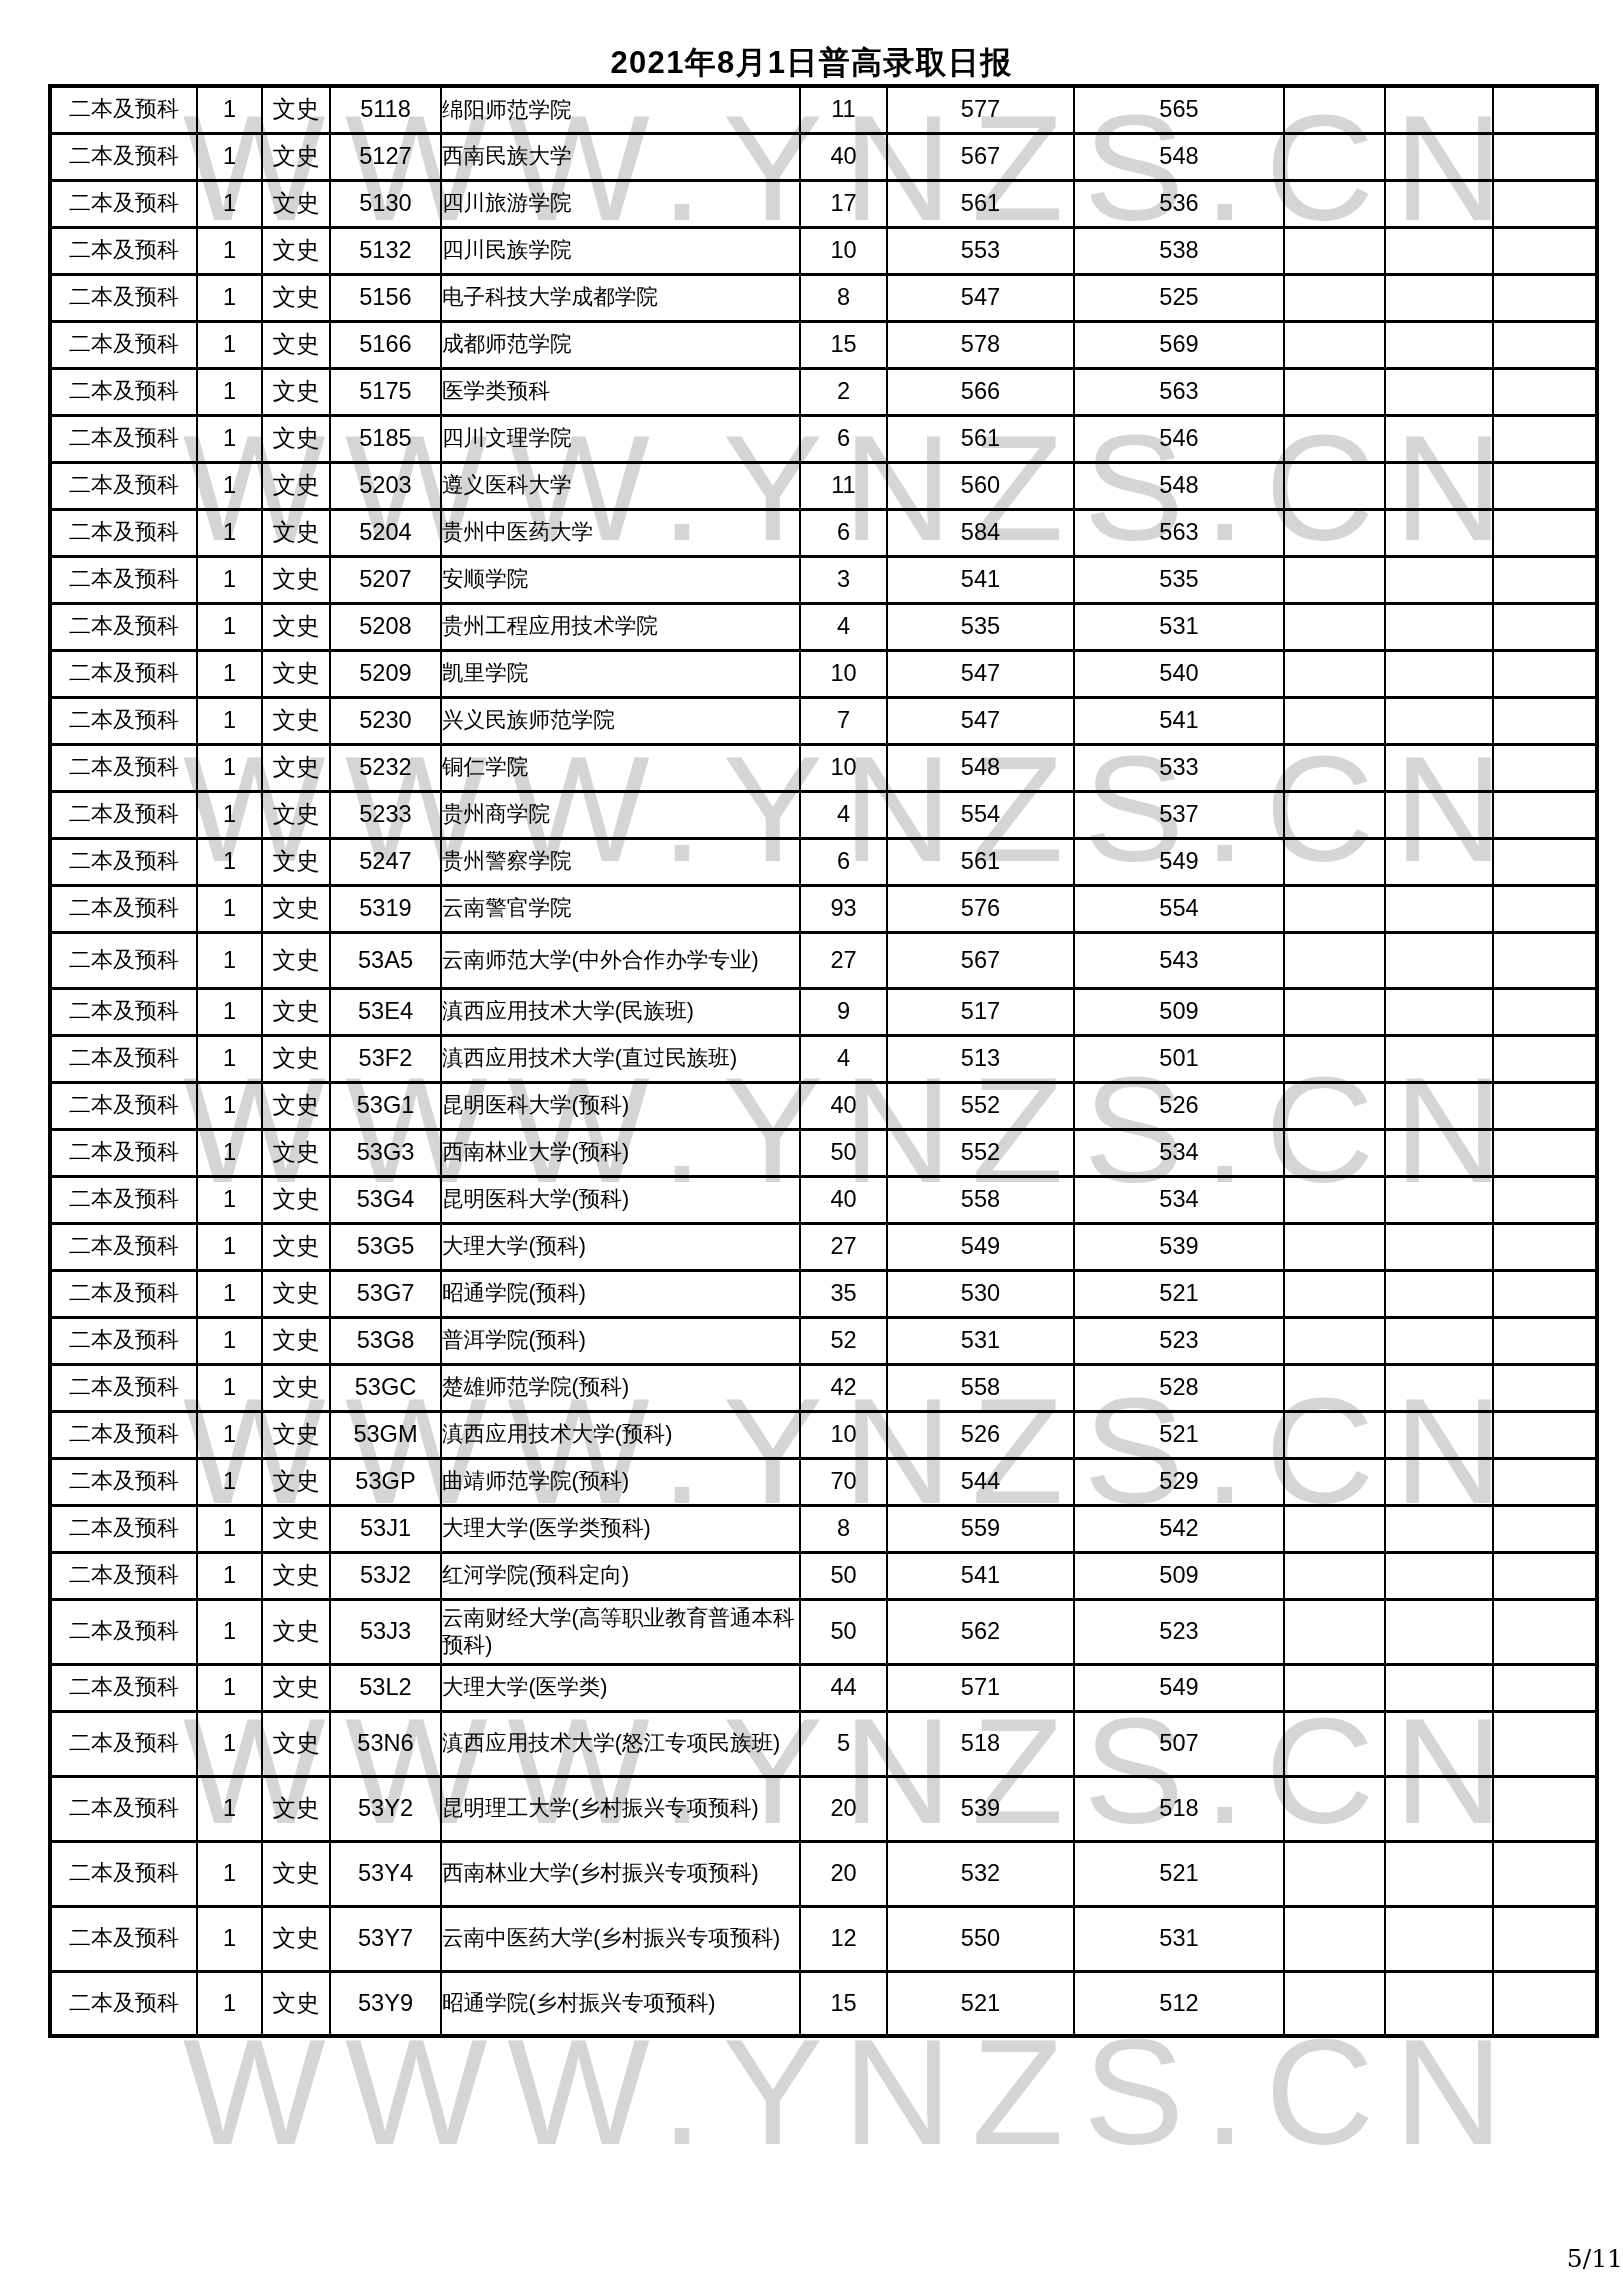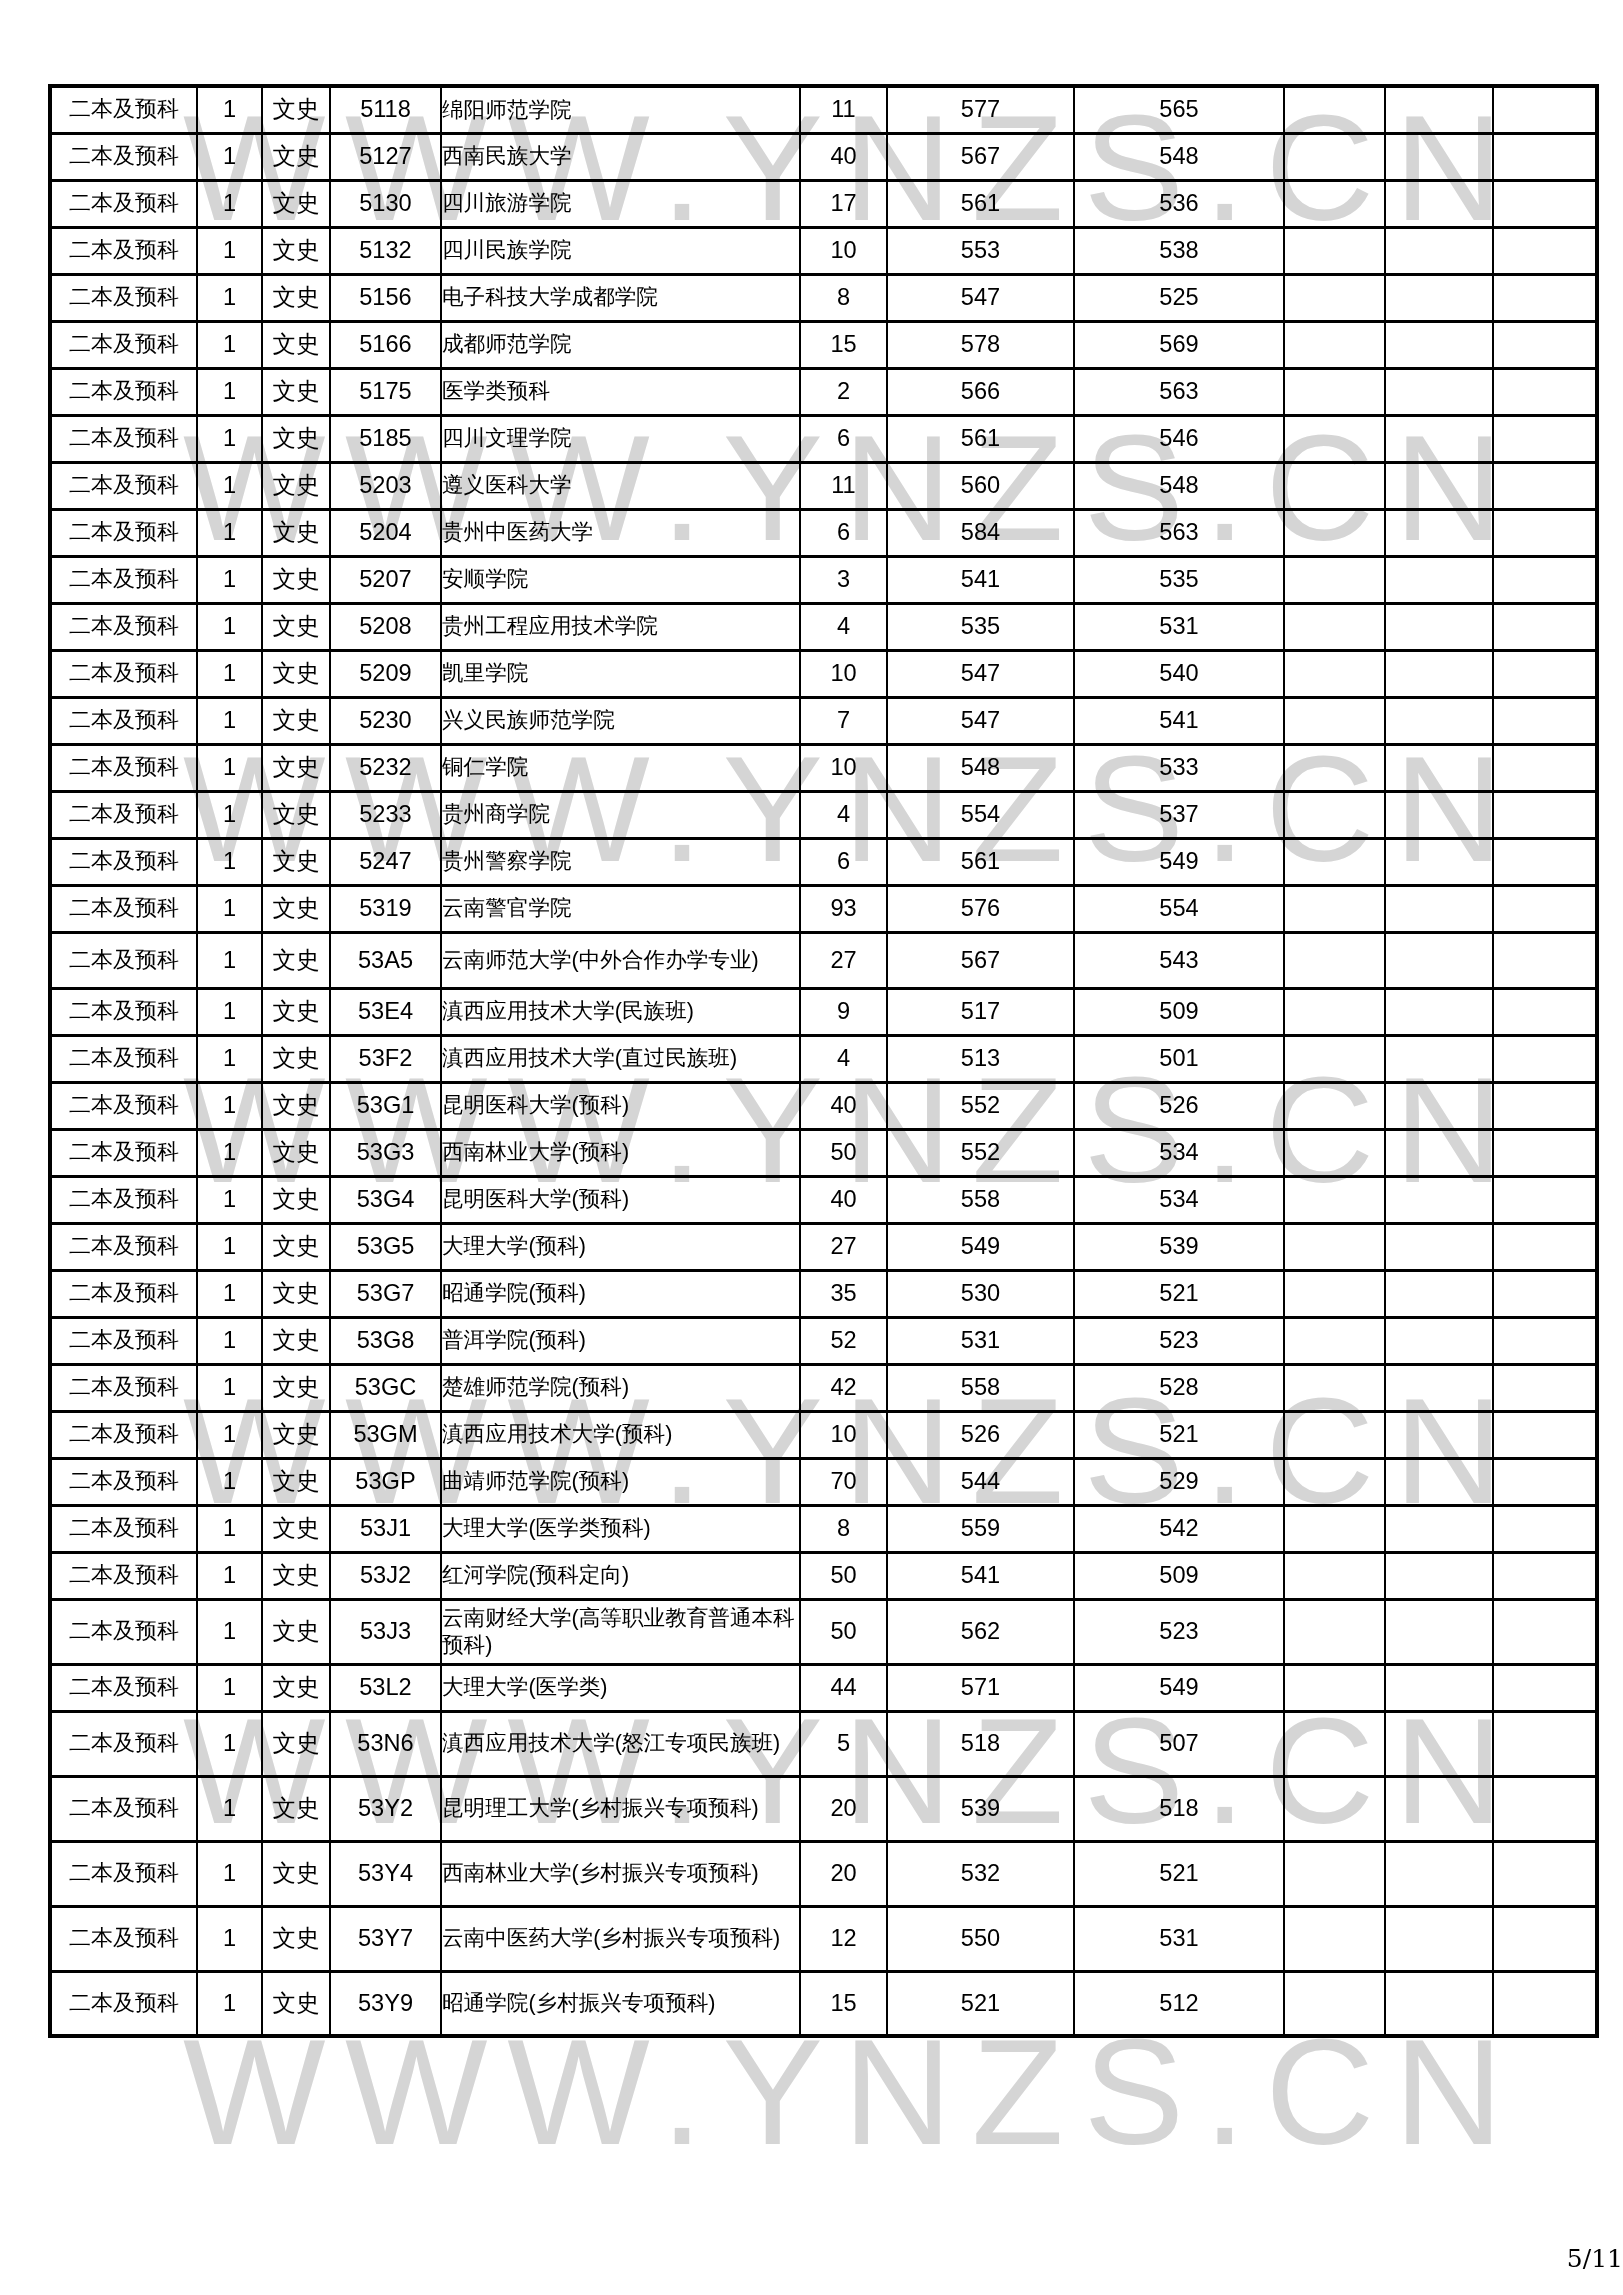--- a/index.html
+++ b/index.html
@@ -77,20 +77,21 @@
 <div class="page">
 
   <div class="watermark wm1">WWW.YNZS.CN</div>
   <div class="watermark wm2">WWW.YNZS.CN</div>
   <div class="watermark wm3">WWW.YNZS.CN</div>
   <div class="watermark wm4">WWW.YNZS.CN</div>
   <div class="watermark wm5">WWW.YNZS.CN</div>
   <div class="watermark wm6">WWW.YNZS.CN</div>
   <div class="watermark wm7">WWW.YNZS.CN</div>
 
+  <div class="title">2021年8月1日普高录取日报</div>
 
   <table class="tbl">
     <colgroup>
       <col style="width:147px">
       <col style="width:65px">
       <col style="width:68px">
       <col style="width:111px">
       <col style="width:359px">
       <col style="width:87px">
       <col style="width:187px">

